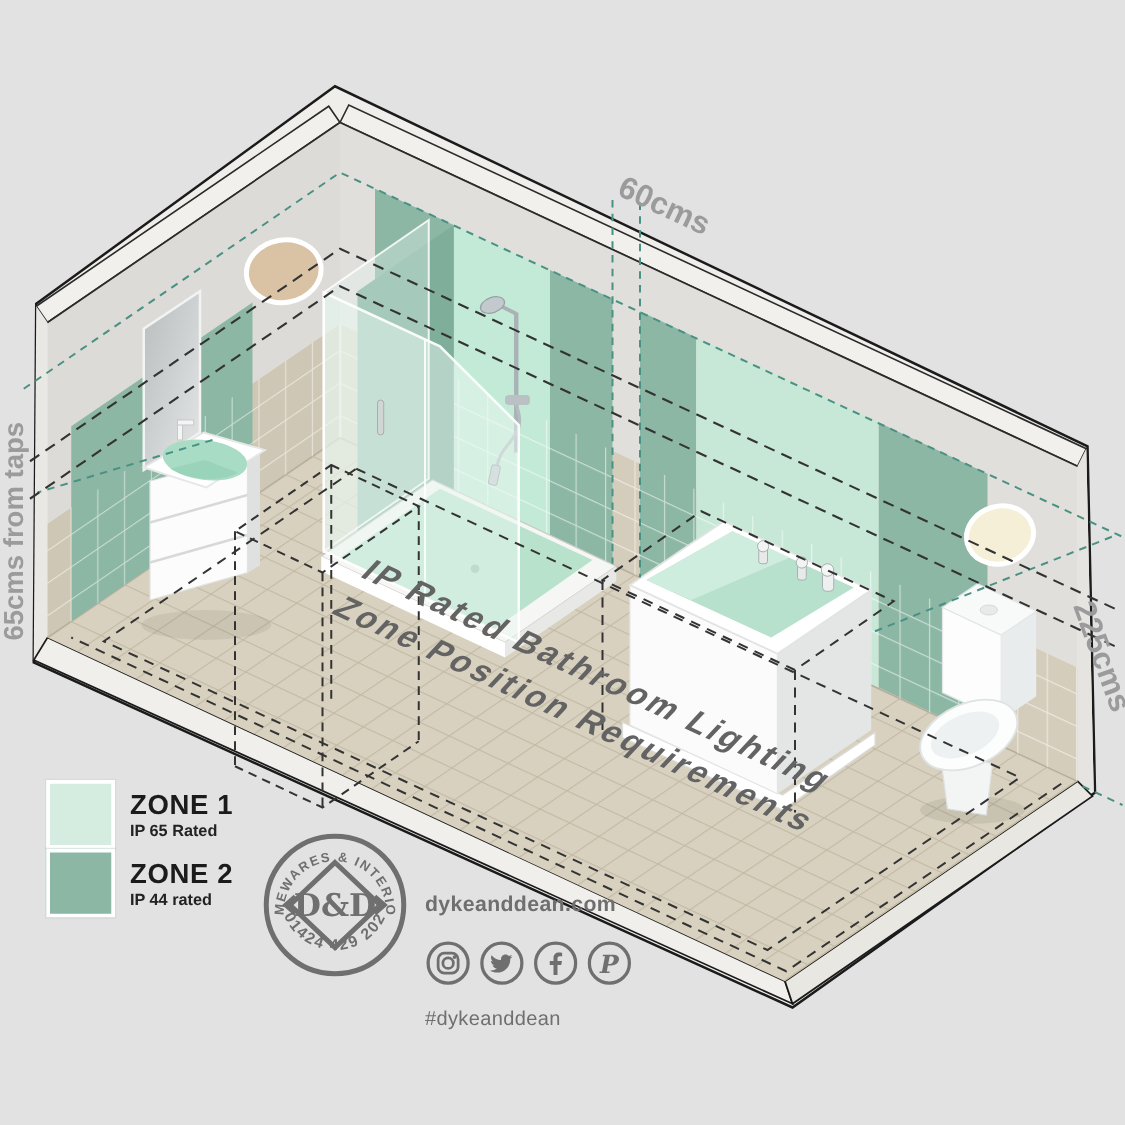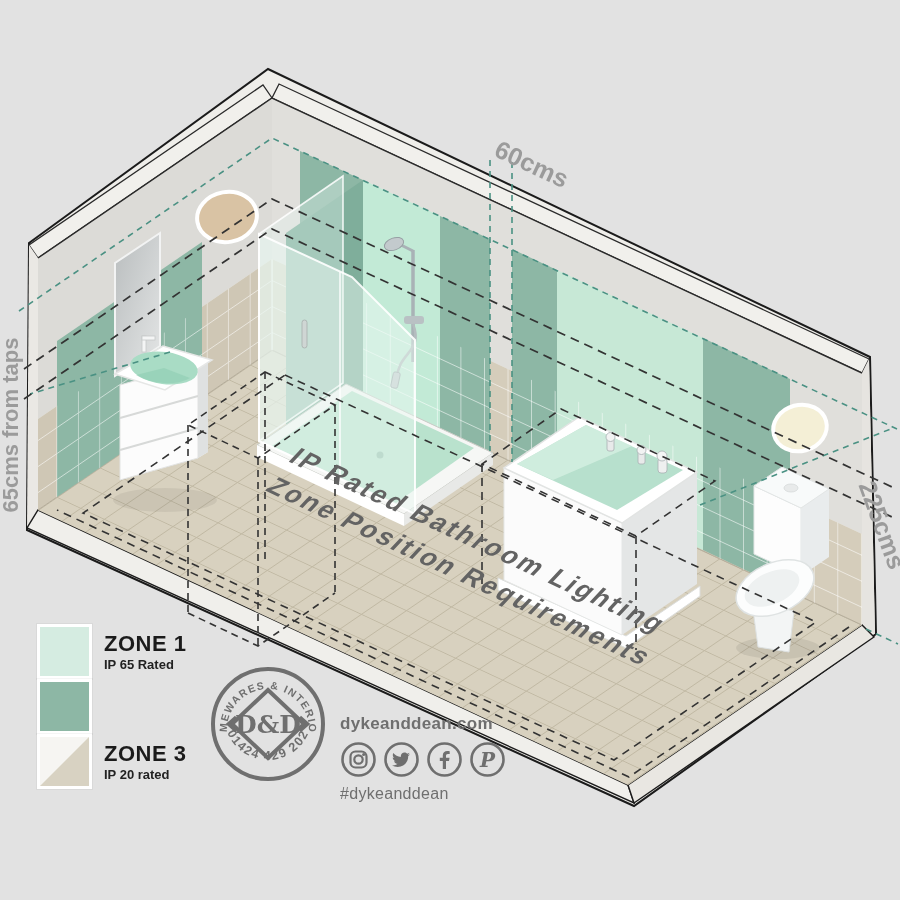--- a/index.html
+++ b/index.html
@@ -13,21 +13,21 @@
   .legend-row{display:flex;align-items:center;gap:12px;}
   .swatch{width:55px;height:55px;border:3px solid #ffffff;box-sizing:border-box;box-shadow:0 0 0 1px rgba(0,0,0,0.04);}
   .swatch.z1{background:var(--zone1_legend,#d5ece1);}
   .swatch.z2{background:var(--zone2,#8db7a5);}
   .swatch.z3{background:linear-gradient(135deg,var(--zone3_light,#f6f5f2) 49.6%,var(--zone3_beige,#d8d2c2) 50.4%);}
   .legend-text{display:flex;flex-direction:column;line-height:1.18;}
   .legend-zone{font-size:22px;font-weight:bold;color:#1b1b1b;letter-spacing:.5px;}
   .legend-rating{font-size:13px;font-weight:bold;color:#222;}
   
   .stamp{position:absolute;left:206px;top:662px;width:124px;height:124px;}
-  .webblock{position:absolute;left:340px;top:714px;display:flex;flex-direction:column;gap:7px;}
+  .webblock{position:absolute;left:340px;top:714px;display:flex;flex-direction:column;gap:18px;}
   .website{font-size:17px;font-weight:bold;color:var(--brand_gray,#6f6f6f);letter-spacing:.3px;}
   .hashtag{font-size:16px;font-weight:normal;color:var(--brand_gray,#6f6f6f);letter-spacing:.3px;}
   .socialrow{display:flex;gap:6px;align-items:center;}
 </style>
 </head>
 <body>
 
 <div class="stage">
 <svg width="900" height="900" viewBox="0 0 900 900">
   <defs>
@@ -204,26 +204,23 @@
 <div class="legend">
   <div class="legend-row">
     <div class="swatch z1"></div>
     <div class="legend-text">
       <span class="legend-zone">ZONE 1</span>
       <span class="legend-rating">IP 65 Rated</span>
     </div>
   </div>
   <div class="legend-row">
     <div class="swatch z2"></div>
-  </div>
-  <div class="legend-row">
-    <div class="swatch z3"></div>
     <div class="legend-text">
-      <span class="legend-zone">ZONE 3</span>
-      <span class="legend-rating">IP 20 rated</span>
+      <span class="legend-zone">ZONE 2</span>
+      <span class="legend-rating">IP 44 rated</span>
     </div>
   </div>
 </div>
 
 <div class="stamp">
   <svg width="124" height="124" viewBox="-62 -62 124 124">
     <defs>
       <path id="arcTop" d="M -41,6 A 41 41 0 0 1 41,6" fill="none"></path>
       <path id="arcBot" d="M -44,-8 A 44 44 0 0 0 44,-8" fill="none"></path>
     </defs>

